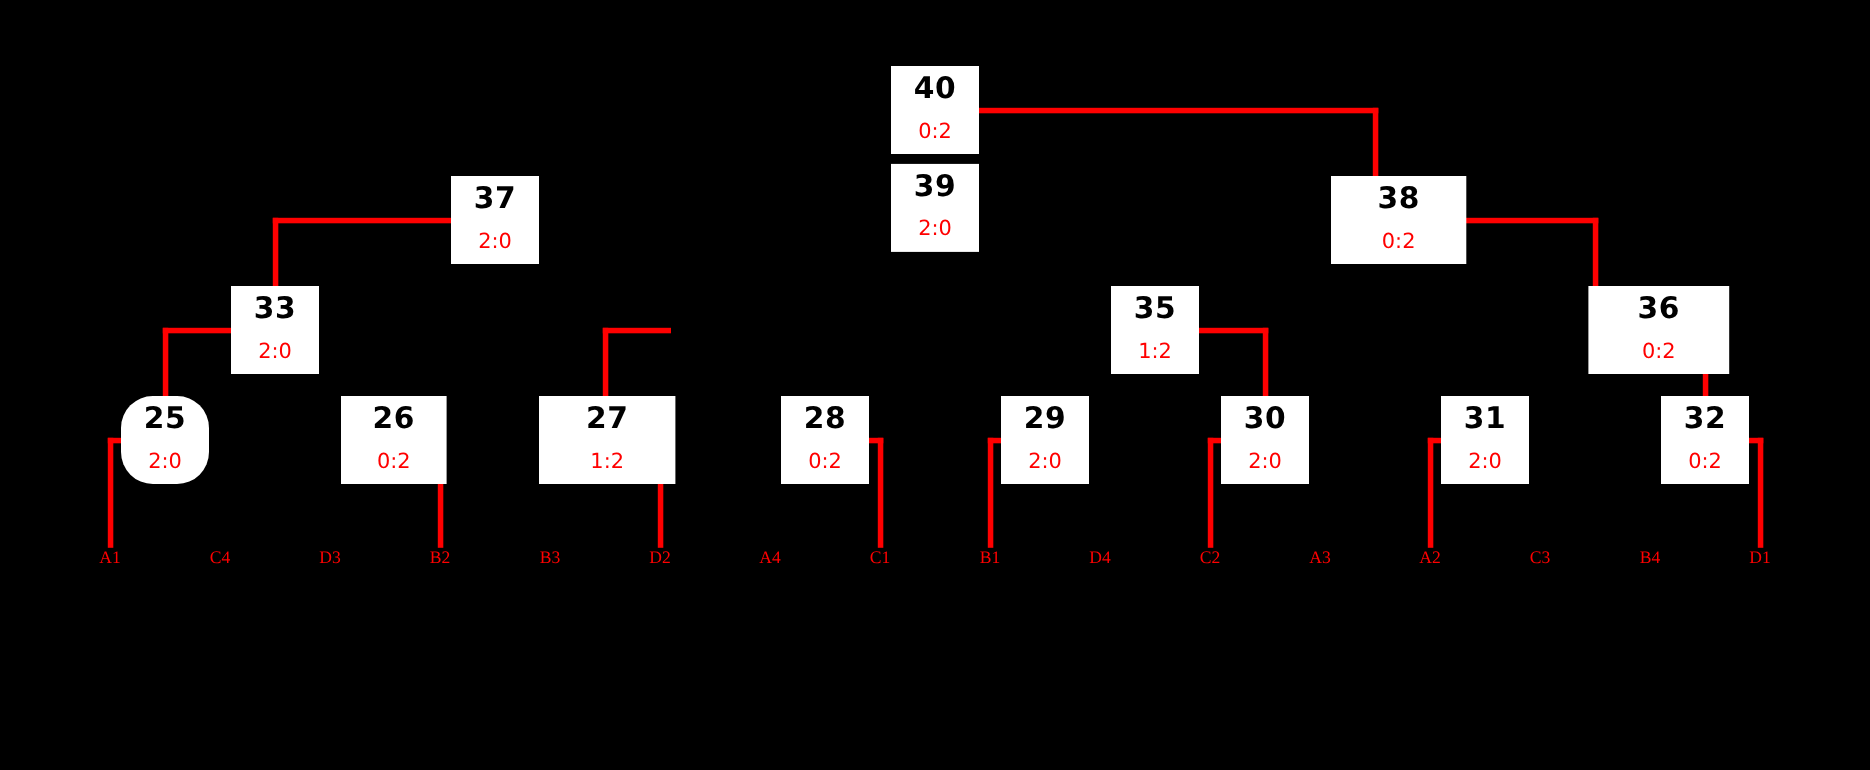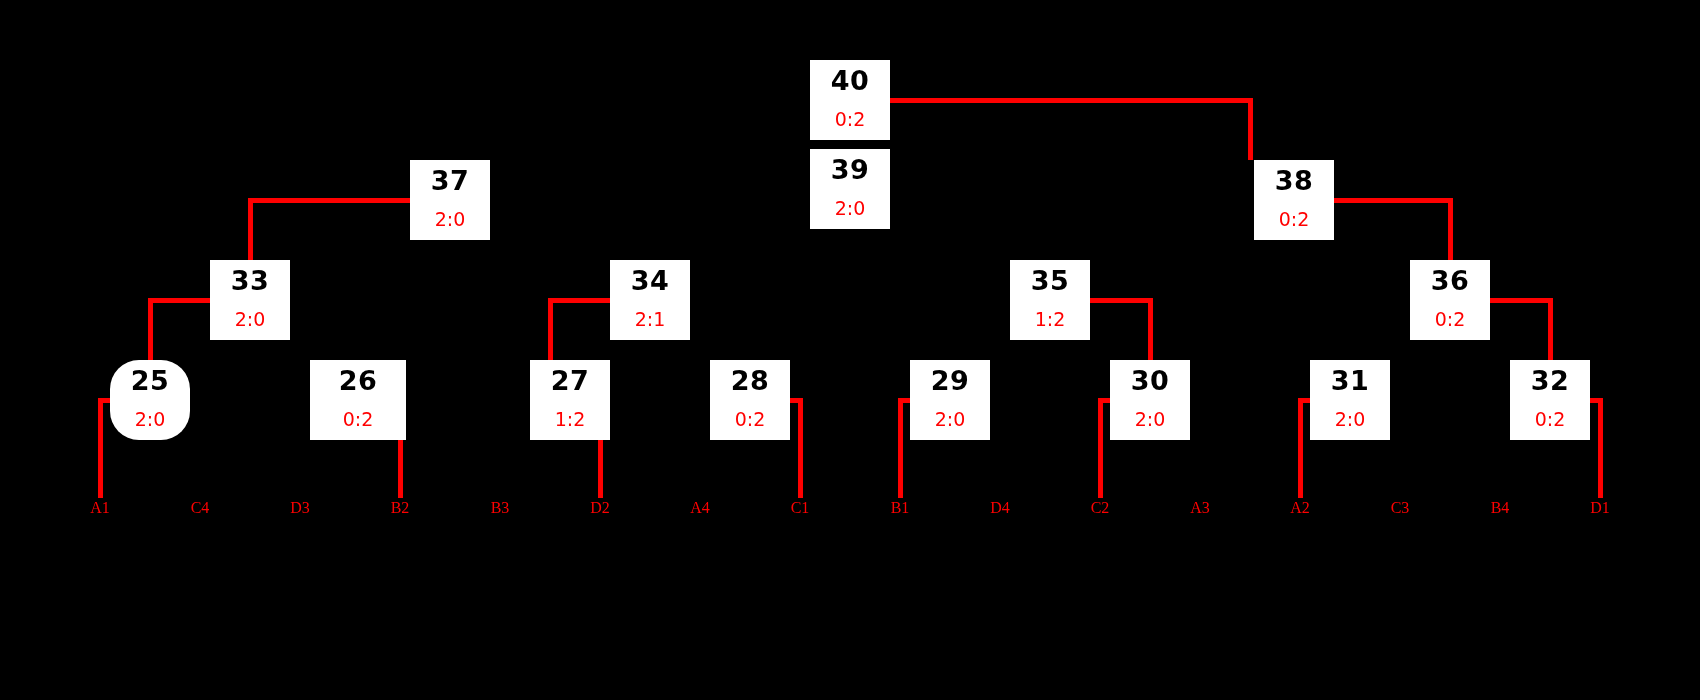--- a/index.html
+++ b/index.html
@@ -71,21 +71,21 @@
     <div class="wire" style="left: 890px; top: 97.5px; width: 362.5px; height: 5px;"></div>
     <div class="wire" style="left: 1247.5px; top: 97.5px; width: 5px; height: 62.5px;"></div>
     <div class="match" style="left: 110px; top: 360px; border-radius: 29px;">
       <div class="mnum">25</div>
       <div class="mscore">2:0</div>
     </div>
     <div class="match" style="left: 310px; top: 360px; padding-left: 16px;">
       <div class="mnum">26</div>
       <div class="mscore">0:2</div>
     </div>
-    <div class="match" style="left: 530px; top: 360px;">
+    <div class="match" style="left: 490px; top: 360px; padding-left: 44px;">
       <div class="mnum">27</div>
       <div class="mscore">1:2</div>
     </div>
     <div class="match" style="left: 710px; top: 360px;">
       <div class="mnum">28</div>
       <div class="mscore">0:2</div>
     </div>
     <div class="match" style="left: 910px; top: 360px;">
       <div class="mnum">29</div>
       <div class="mscore">2:0</div>
@@ -99,37 +99,33 @@
       <div class="mscore">2:0</div>
     </div>
     <div class="match" style="left: 1510px; top: 360px;">
       <div class="mnum">32</div>
       <div class="mscore">0:2</div>
     </div>
     <div class="match" style="left: 210px; top: 260px;">
       <div class="mnum">33</div>
       <div class="mscore">2:0</div>
     </div>
-    <div class="match" style="left: 610px; top: 260px;">
-      <div class="mnum">34</div>
-      <div class="mscore">2:1</div>
-    </div>
     <div class="match" style="left: 1010px; top: 260px;">
       <div class="mnum">35</div>
       <div class="mscore">1:2</div>
     </div>
-    <div class="match" style="left: 1410px; top: 260px;">
+    <div class="match" style="left: 1444px; top: 260px; padding-left: 48px;">
       <div class="mnum">36</div>
       <div class="mscore">0:2</div>
     </div>
     <div class="match" style="left: 410px; top: 160px;">
       <div class="mnum">37</div>
       <div class="mscore">2:0</div>
     </div>
-    <div class="match" style="left: 1254px; top: 160px;">
+    <div class="match" style="left: 1210px; top: 160px; padding-left: 43px;">
       <div class="mnum">38</div>
       <div class="mscore">0:2</div>
     </div>
     <div class="match" style="left: 810px; top: 149px;">
       <div class="mnum">39</div>
       <div class="mscore">2:0</div>
     </div>
     <div class="match" style="left: 810px; top: 60px;">
       <div class="mnum">40</div>
       <div class="mscore">0:2</div>

